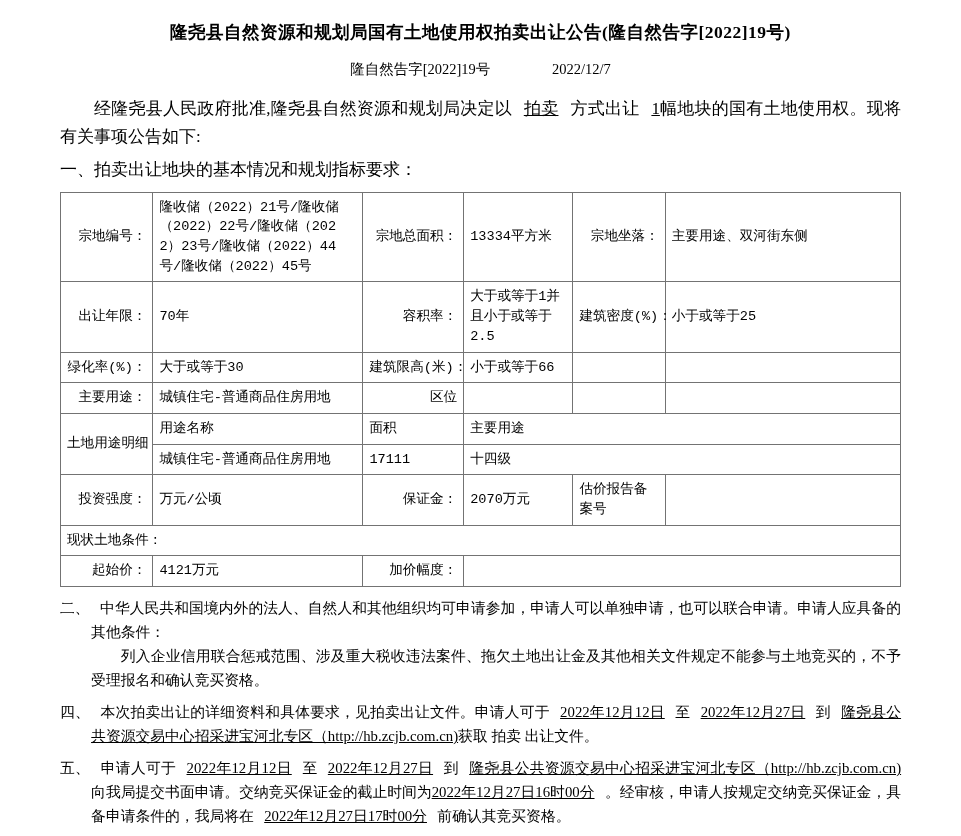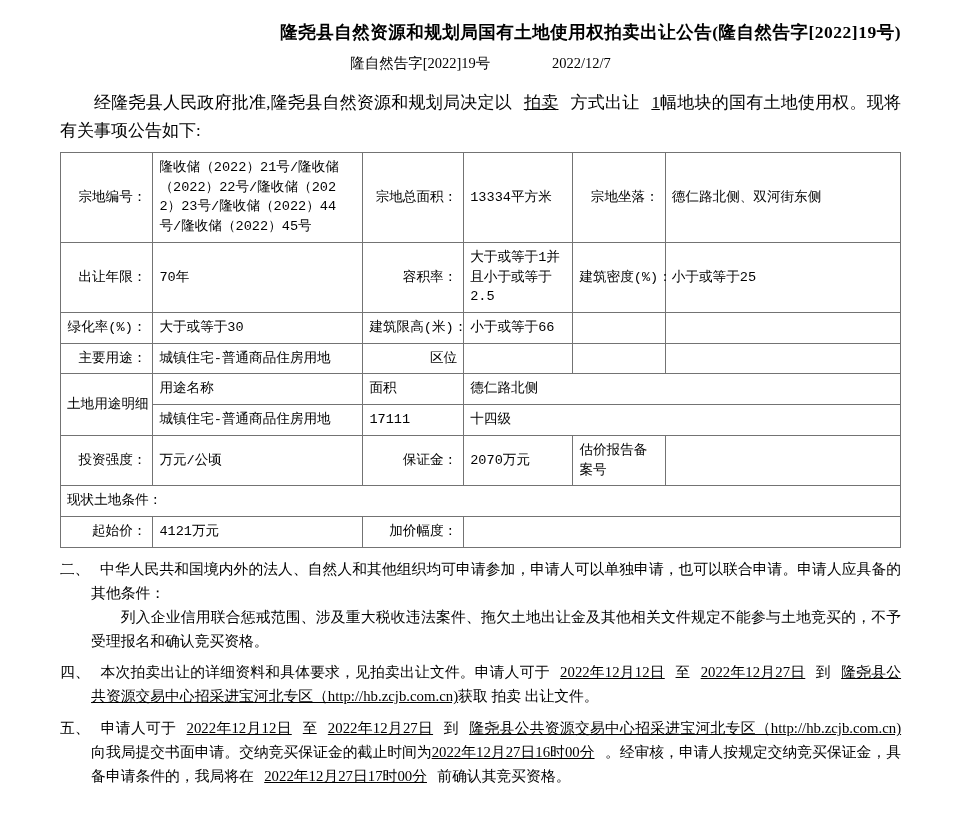--- a/index.html
+++ b/index.html
@@ -16,26 +16,26 @@
     overflow: hidden;
   }
   .page {
     width: 961px;
     height: 836px;
     position: relative;
     box-sizing: border-box;
     padding: 10px 60px 0 60px;
   }
   .doc-title {
-    text-align: right;
+    text-align: center;
     font-weight: bold;
     font-size: 17.5px;
     letter-spacing: 0.5px;
     margin-top: 10px;
-    margin-bottom: 10px;
+    margin-bottom: 16px;
     font-family: "Liberation Serif", "DejaVu Serif", serif;
   }
   .doc-subline {
     text-align: center;
     font-size: 14.5px;
     margin-bottom: 16px;
   }
   .doc-subline .num {
     margin-right: 58px;
   }
@@ -101,38 +101,39 @@
 
   <div class="doc-subline">
     <span class="num">隆自然告字[2022]19号</span>
     <span>2022/12/7</span>
   </div>
 
   <p class="para indent">
     <span>经隆尧县人民政府批准,隆尧县自然资源和规划局决定以</span><span class="sp"></span><span class="u">拍卖</span><span class="sp"></span><span>方式出让</span><span class="sp"></span><span class="u">1</span><span>幅</span><span>地块的国有土地使用权。现将有关事项公告如下:</span>
   </p>
 
+  <p class="para">一、拍卖出让地块的基本情况和规划指标要求：</p>
 
   <table class="land">
     <colgroup>
       <col style="width:11%">
       <col style="width:25%">
       <col style="width:12%">
       <col style="width:13%">
       <col style="width:11%">
       <col style="width:28%">
     </colgroup>
     <tbody>
       <tr>
         <td class="lbl">宗地编号：</td>
         <td>隆收储（2022）21号/隆收储（2022）22号/隆收储（2022）23号/隆收储（2022）44号/隆收储（2022）45号</td>
         <td class="lbl">宗地总面积：</td>
         <td>13334平方米</td>
         <td class="lbl">宗地坐落：</td>
-        <td>德仁路北侧、双河街东侧</td>
+        <td>主要用途、双河街东侧</td>
       </tr>
       <tr>
         <td class="lbl">出让年限：</td>
         <td>70年</td>
         <td class="lbl">容积率：</td>
         <td>大于或等于1并且小于或等于2.5</td>
         <td class="lbl">建筑密度(%)：</td>
         <td>小于或等于25</td>
       </tr>
       <tr>
@@ -148,21 +149,21 @@
         <td>城镇住宅-普通商品住房用地</td>
         <td class="lbl">区位</td>
         <td></td>
         <td></td>
         <td></td>
       </tr>
       <tr>
         <td class="lbl" rowspan="2">土地用途明细</td>
         <td>用途名称</td>
         <td>面积</td>
-        <td colspan="3">德仁路北侧</td>
+        <td colspan="3">主要用途</td>
       </tr>
       <tr>
         <td>城镇住宅-普通商品住房用地</td>
         <td>17111</td>
         <td colspan="3">十四级</td>
       </tr>
       <tr>
         <td class="lbl">投资强度：</td>
         <td>万元/公顷</td>
         <td class="lbl">保证金：</td>

